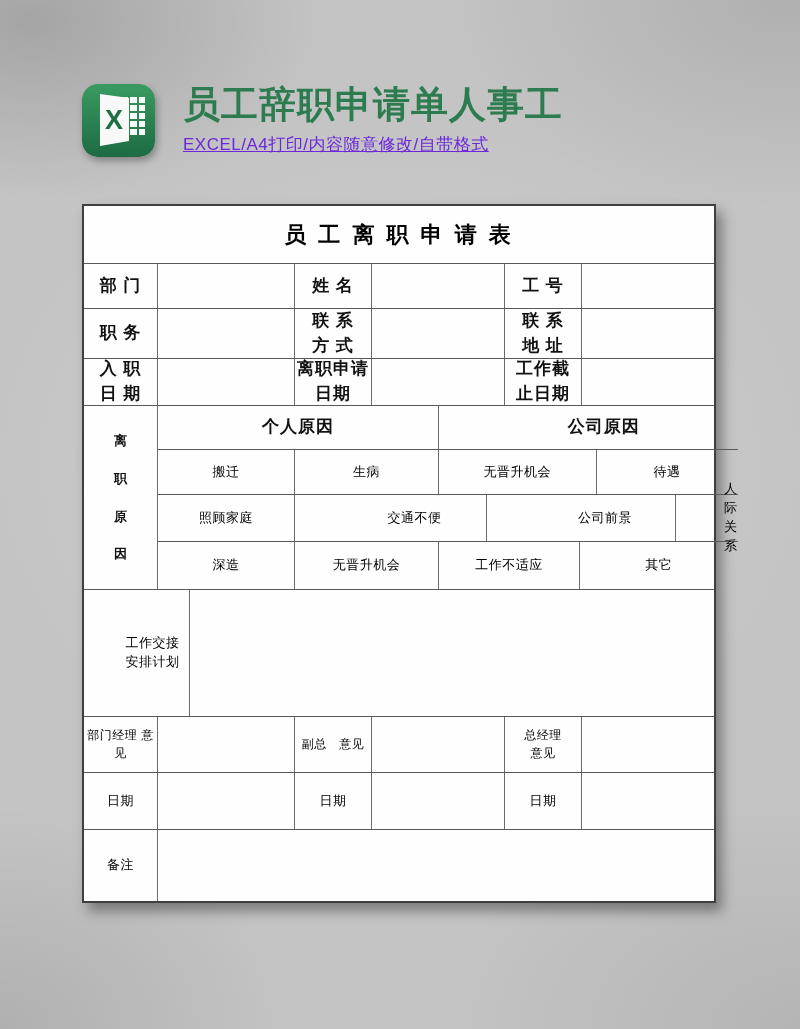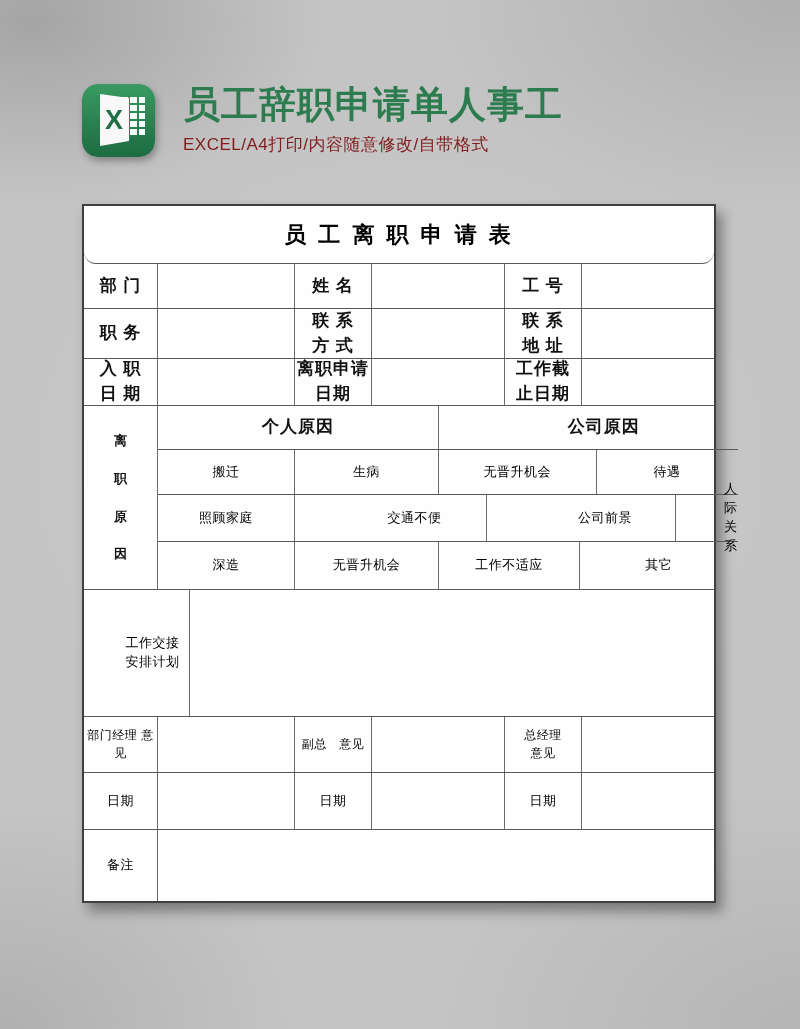--- a/index.html
+++ b/index.html
@@ -12,21 +12,21 @@
       radial-gradient(ellipse 420px 320px at 0% 100%, rgba(0,0,0,.10), transparent 70%),
       radial-gradient(ellipse 520px 340px at 100% 100%, rgba(0,0,0,.08), transparent 70%),
       radial-gradient(ellipse 600px 500px at 50% 45%, rgba(255,255,255,.18), transparent 70%),
       #c4c4c4;
   }
   
   .hdr{position:absolute;left:82px;top:84px;display:flex;align-items:flex-start;}
   .xl-icon{width:73px;height:73px;border-radius:16px;box-shadow:2px 4px 7px rgba(0,0,0,.30);flex:0 0 auto;}
   .hdr-text{margin-left:28px;display:flex;flex-direction:column;}
   .hdr-title{font-size:37px;font-weight:bold;color:#2d7c4f;letter-spacing:1px;line-height:1.15;}
-  .hdr-sub{font-size:17px;color:#7f1d1d;margin-top:6px;letter-spacing:.5px;}
+  .hdr-sub{font-size:17px;color:#6d28d9;margin-top:6px;letter-spacing:.5px;text-decoration:underline;}
   
   .card{
     position:absolute;left:82px;top:204px;width:634px;height:699px;
     background:#fefefe;border:2px solid #3f3f3f;box-sizing:border-box;
     box-shadow:6px 8px 12px rgba(0,0,0,.38);
     display:flex;flex-direction:column;color:#111;
   }
   .row{display:flex;border-bottom:1px solid #585858;box-sizing:border-box;flex:0 0 auto;}
   .row:last-child{border-bottom:none;flex:1 1 auto;}
   .cell{
@@ -93,21 +93,21 @@
     <text x="32" y="45" text-anchor="middle" font-size="27" font-weight="bold" fill="#1f7044" font-family="Liberation Sans, DejaVu Sans, sans-serif">X</text>
   </svg>
   <div class="hdr-text">
     <div class="hdr-title">员工辞职申请单人事工</div>
     <div class="hdr-sub">EXCEL/A4打印/内容随意修改/自带格式</div>
   </div>
 </div>
 
 <div class="card">
 
-  <div class="row" style="height:58px;border-radius:12px;">
+  <div class="row" style="height:58px;">
     <div class="form-title">员 工 离 职 申 请 表</div>
   </div>
 
   <div class="row" style="height:45px;">
     <div class="cell cA lbl">部 门</div>
     <div class="cell cB"></div>
     <div class="cell cC lbl">姓 名</div>
     <div class="cell cD"></div>
     <div class="cell cE lbl">工 号</div>
     <div class="cell cF"></div>

